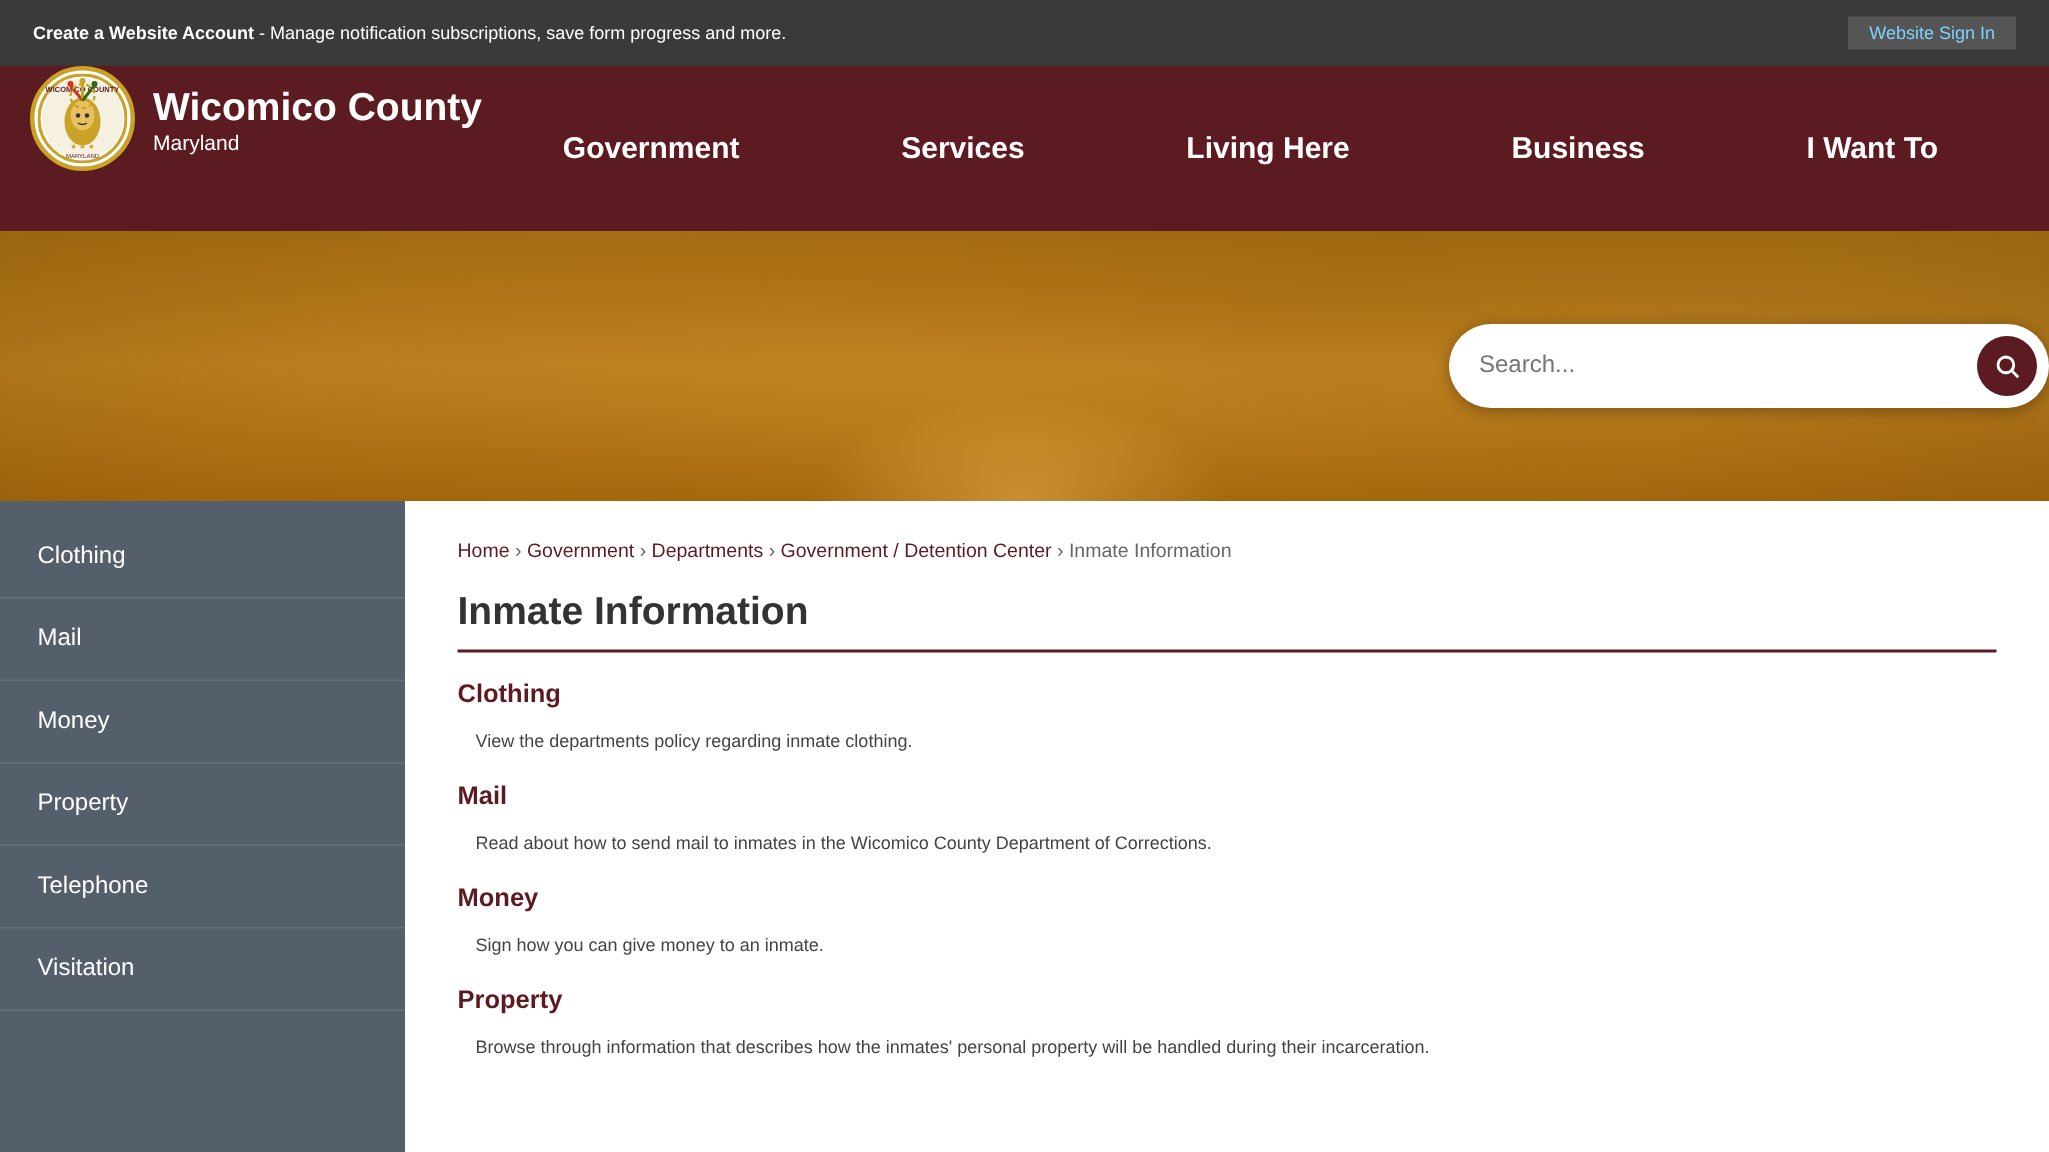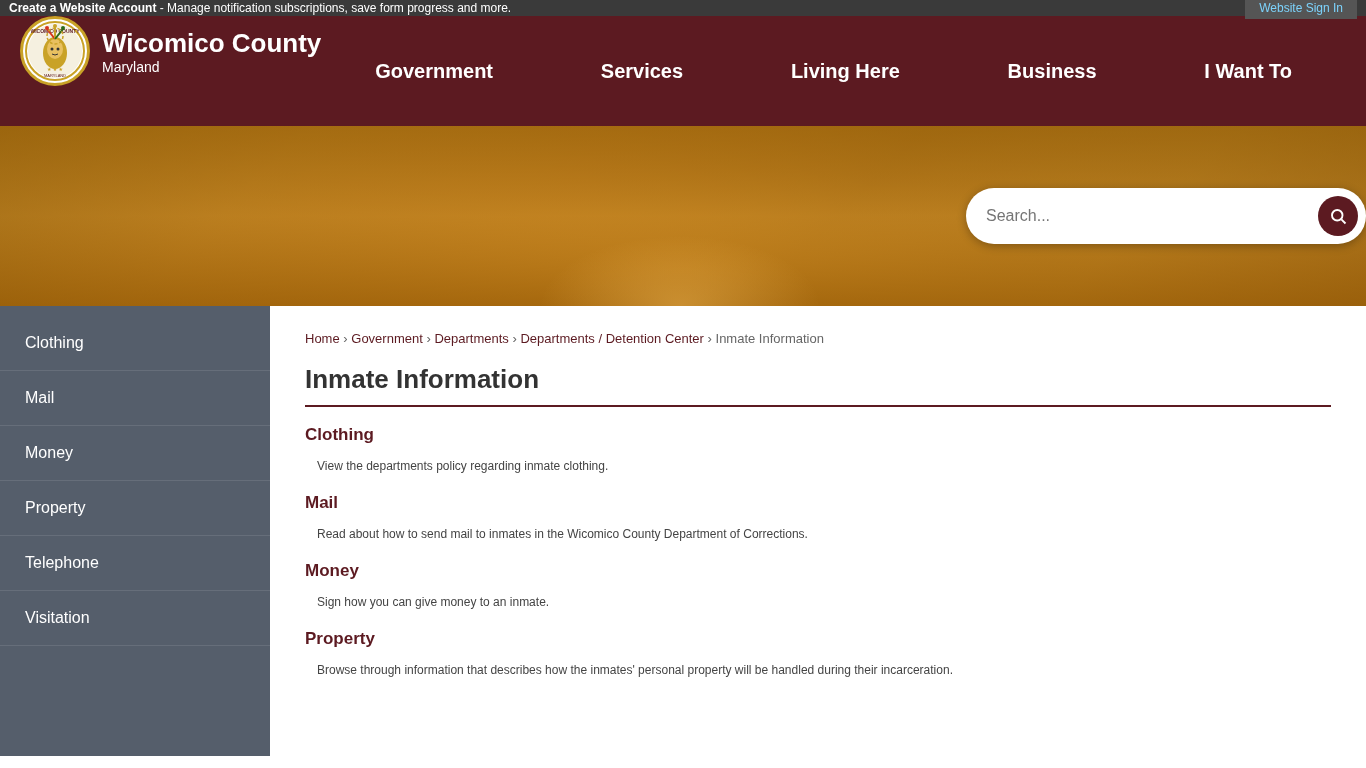--- a/index.html
+++ b/index.html
@@ -3,25 +3,25 @@
   <meta charset="utf-8">
   <style>
     * { margin: 0; padding: 0; box-sizing: border-box; }
     body { font-family: Arial, sans-serif; font-size: 14px; color: #333; width: 1366px; overflow-x: hidden; }
 
     
     .top-bar {
       background: #3a3a3a;
       color: #fff;
       font-size: 12px;
-      padding: 5px 9px;
+      padding: 5px 22px;
       display: flex;
       justify-content: space-between;
       align-items: center;
-      height: 16px;
+      height: 44px;
     }
     .top-bar a { color: #fff; text-decoration: none; }
     .top-bar .create-account { font-weight: bold; }
     .top-bar .sign-in-btn {
       background: #555;
       border: none;
       color: #7dd3fc;
       padding: 4px 14px;
       cursor: pointer;
       font-size: 12px;
@@ -294,21 +294,21 @@
 
   <main class="main-content">
 
     <div class="breadcrumb">
       <a href="#">Home</a>
       <span> › </span>
       <a href="#">Government</a>
       <span> › </span>
       <a href="#">Departments</a>
       <span> › </span>
-      <a href="#">Departments / Detention Center</a>
+      <a href="#">Government / Detention Center</a>
       <span> › </span>
       <span>Inmate Information</span>
     </div>
 
     <h1 class="page-title">Inmate Information</h1>
 
     <div class="section">
       <a class="section-title" href="#">Clothing</a>
       <p class="section-desc">View the departments policy regarding inmate clothing.</p>
     </div>

